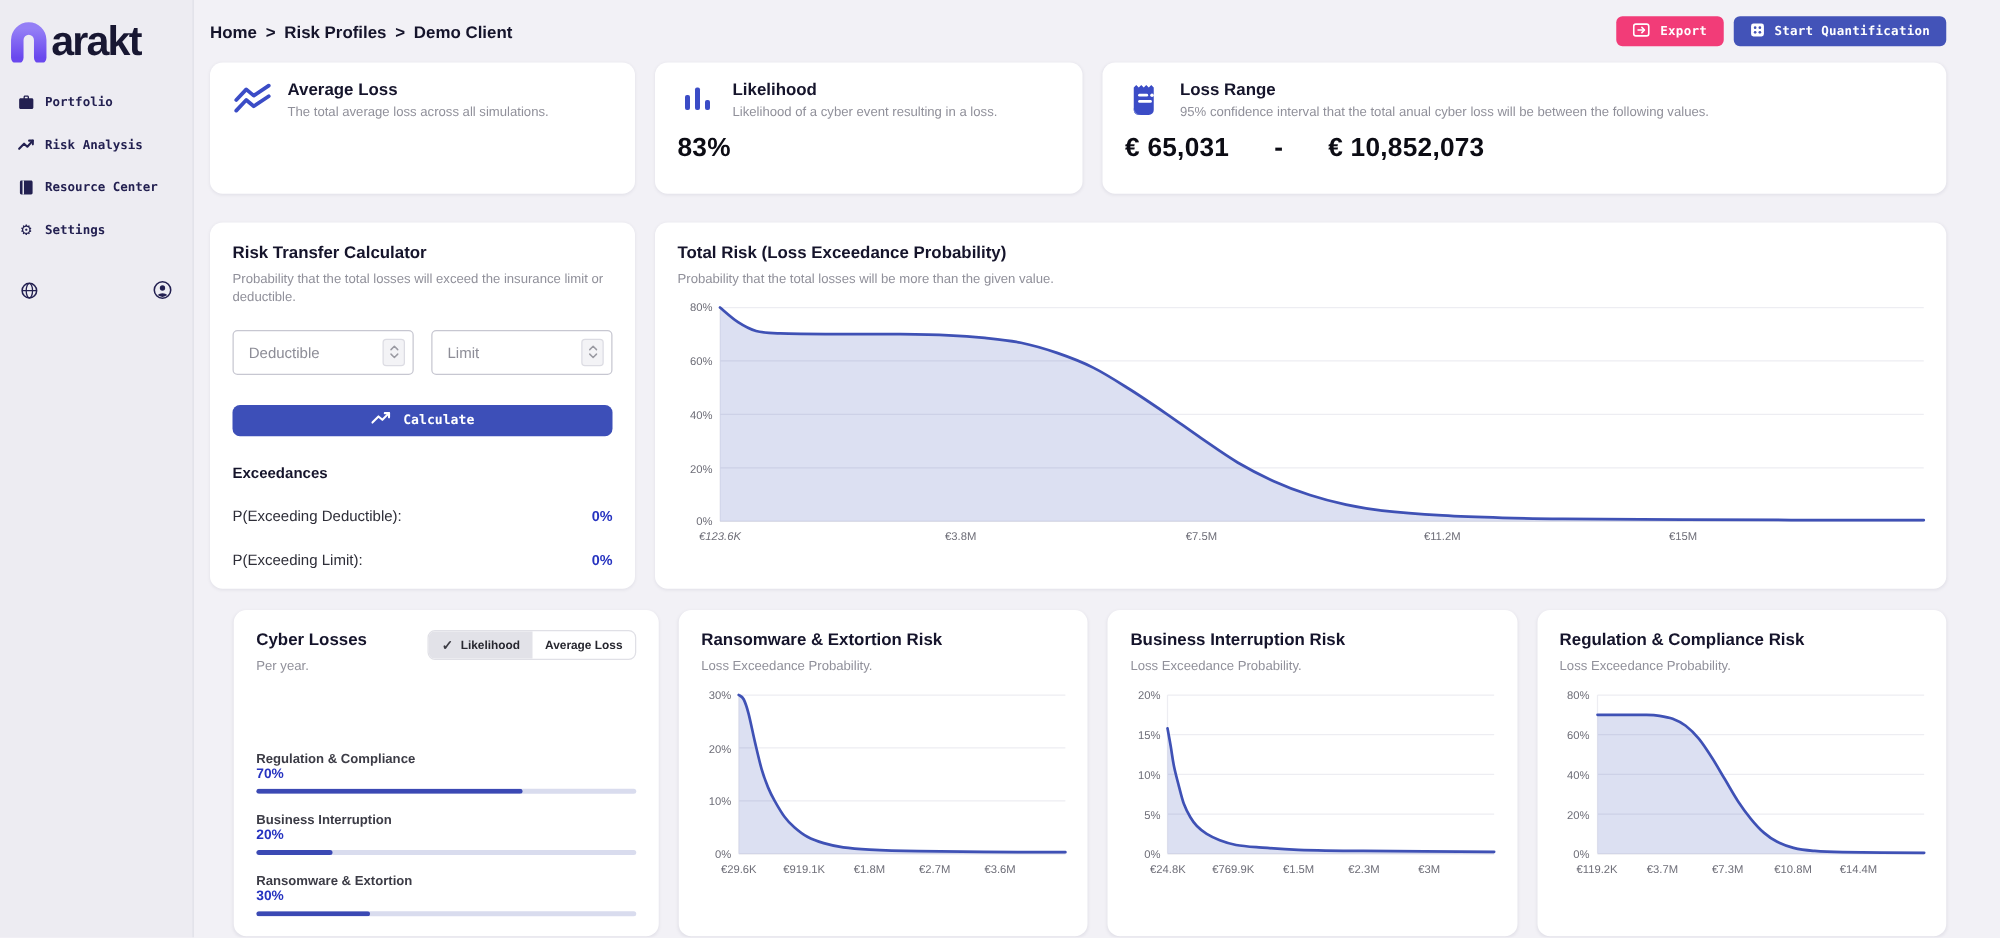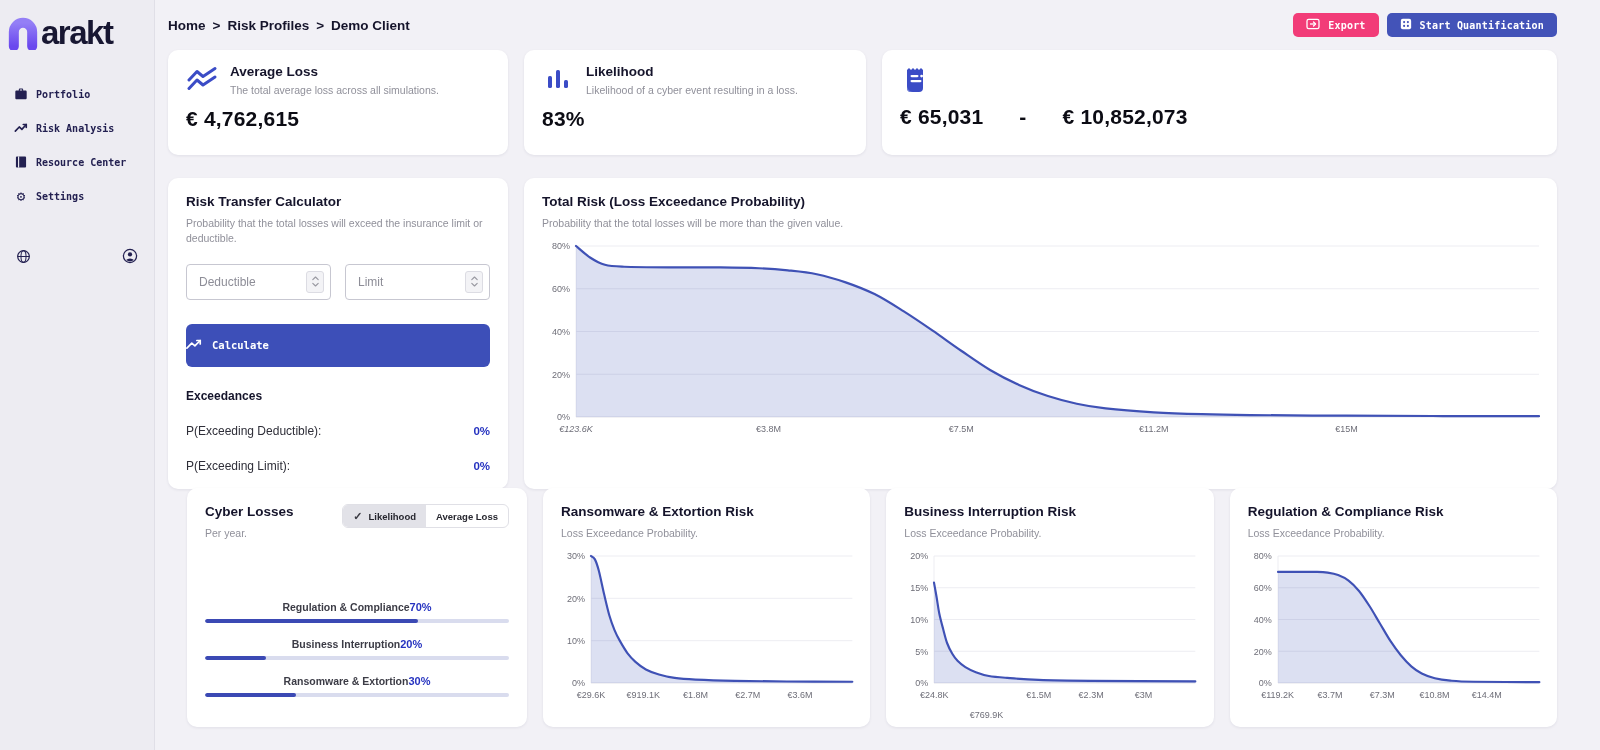--- a/index.html
+++ b/index.html
@@ -1,21 +1,21 @@
 <!DOCTYPE html>
 <html><head>
 <meta charset="utf-8">
 <style>
   *{margin:0;padding:0;box-sizing:border-box;}
   html,body{width:1600px;height:750px;}
   body{background:#f2f1f6;font-family:"Liberation Sans",sans-serif;overflow:hidden;}
   .app{display:flex;width:1600px;height:750px;}
 
   
-  .sidebar{width:155px;min-width:155px;background:#edecf2;border-right:1px solid #e0dfe7;padding-top:12px;display:flex;flex-direction:column;gap:12px;}
+  .sidebar{width:155px;min-width:155px;background:#edecf2;border-right:1px solid #e0dfe7;padding-top:12px;display:flex;flex-direction:column;}
   .logo{display:flex;align-items:center;gap:3px;padding:2px 10px 14px 8px;}
   .logo-text{font-size:33px;font-weight:bold;color:#181732;letter-spacing:-1.5px;line-height:1;}
   .nav{display:flex;flex-direction:column;gap:2px;padding:2px 6px;}
   .nav-item{display:flex;align-items:center;gap:8px;padding:8px 8px;border-radius:6px;color:#232051;font-family:"DejaVu Sans Mono",monospace;font-size:10px;font-weight:bold;cursor:pointer;white-space:nowrap;}
   .nav-item .nicon{width:14px;height:16px;display:flex;align-items:center;justify-content:center;flex:none;}
   .gear-glyph{font-size:14px;line-height:1;color:#232051;}
   .sidebar-bottom{display:flex;justify-content:space-between;align-items:center;padding:22px 16px 0 16px;}
 
   
   .main{flex:1;padding:0 43px 0 13px;}
@@ -44,21 +44,21 @@
   .row2{display:grid;grid-template-columns:340px 1fr;gap:16px;height:290px;margin-bottom:20px;}
   .card-title{font-size:13.5px;font-weight:bold;color:#15142b;line-height:1.2;}
   .card-desc{font-size:10.5px;color:#90909a;margin-top:6px;line-height:1.45;}
 
   
   .calc-inputs{display:flex;gap:14px;margin-top:17px;}
   .num-input{position:relative;flex:1;}
   .num-input input{width:100%;height:36px;border:1px solid #c7c7d1;border-radius:4px;padding:0 32px 0 12px;font-size:12px;color:#333;background:#fff;font-family:"Liberation Sans",sans-serif;}
   .num-input input::placeholder{color:#8d8d97;}
   .spinner{position:absolute;right:7px;top:7px;width:18px;height:22px;background:#f3f3f6;border:1px solid #dcdce3;border-radius:3px;display:flex;align-items:center;justify-content:center;cursor:pointer;}
-  .calc-btn{margin-top:24px;width:100%;height:43px;background:#3d4fb8;border:none;border-radius:6px;color:#fff;font-family:"DejaVu Sans Mono",monospace;font-weight:bold;font-size:10.5px;display:flex;align-items:center;gap:10px;cursor:pointer;}
+  .calc-btn{margin-top:24px;width:100%;height:25px;background:#3d4fb8;border:none;border-radius:6px;color:#fff;font-family:"DejaVu Sans Mono",monospace;font-weight:bold;font-size:10.5px;display:flex;align-items:center;justify-content:center;gap:10px;cursor:pointer;}
   .exceed-title{margin-top:22px;font-size:12px;font-weight:bold;color:#15142b;}
   .exceed-row{display:flex;justify-content:space-between;align-items:baseline;margin-top:21px;}
   .exceed-label{font-size:12px;color:#2e2e38;}
   .exceed-val{font-size:11.5px;font-weight:bold;color:#2633c0;}
 
   
   .chart{margin-top:15px;}
   .plot-wrap{position:relative;margin-left:34px;}
   .plot{position:relative;height:171px;width:100%;}
   .chart.small .plot-wrap{margin-left:30px;}
@@ -70,21 +70,21 @@
   .xtick{position:absolute;top:0;transform:translateX(-50%);font-size:9px;color:#6e6e78;white-space:nowrap;}
 
   
   .row3{display:grid;grid-template-columns:340px repeat(3,1fr);gap:16px;height:239px;padding-left:19px;}
   .cl-head{display:flex;justify-content:space-between;align-items:flex-start;}
   .toggle{display:flex;border:1px solid #e0e0e6;border-radius:6px;overflow:hidden;height:24px;background:#fff;}
   .toggle-seg{display:flex;align-items:center;gap:6px;padding:0 10px;font-size:9.5px;font-weight:bold;color:#27272f;cursor:pointer;white-space:nowrap;}
   .toggle-seg.active{background:#e2e2e8;}
   .check{font-size:11px;color:#3c3c44;}
   .loss-rows{margin-top:60px;display:flex;flex-direction:column;gap:15px;}
-  .loss-head{display:flex;justify-content:center;align-items:baseline;}
+  .loss-head{display:flex;justify-content:space-between;align-items:baseline;flex-direction:column;}
   .loss-label{font-size:10.5px;font-weight:bold;color:#3c3c46;}
   .loss-value{font-size:11px;font-weight:bold;color:#2633c0;}
   .loss-track{margin-top:6px;height:4px;background:#d9dcee;border-radius:2px;position:relative;overflow:hidden;}
   .loss-fill{position:absolute;left:0;top:0;bottom:0;background:#3b49b4;border-radius:2px;}
 </style>
 </head>
 <body>
 
 <div class="app">
 
@@ -198,21 +198,20 @@
             <svg width="30" height="26" viewBox="0 0 30 26">
                 <polyline points="2,14 10,5.5 16,10.5 28,2.5" fill="none" stroke="#3b4cc6" stroke-width="3" stroke-linecap="round" stroke-linejoin="round"></polyline>
                 <polyline points="2,22.5 10,14 16,19 28,11" fill="none" stroke="#3b4cc6" stroke-width="3" stroke-linecap="round" stroke-linejoin="round"></polyline>
               </svg>
           </span>
           <div>
             <div class="stat-title">Average Loss</div>
             <div class="stat-desc">The total average loss across all simulations.</div>
           </div>
         </div>
-        <div class="stat-value">€ 4,762,615</div>
       </div>
 
       <div class="card stat-card">
         <div class="stat-head">
           <span class="stat-icon">
             <svg width="24" height="26" viewBox="0 0 24 26">
                 <rect x="2" y="10" width="4" height="12" rx="1.6" fill="#3b4cc6"></rect>
                 <rect x="10" y="4" width="4" height="18" rx="1.6" fill="#3b4cc6"></rect>
                 <rect x="18" y="14" width="4" height="8" rx="1.6" fill="#3b4cc6"></rect>
               </svg>
@@ -229,20 +228,24 @@
         <div class="stat-head">
           <span class="stat-icon">
             <svg width="26" height="28" viewBox="0 0 26 28">
                 <path d="M4 4 l2-2 2 2 2-2 2 2 2-2 2 2 2-2 2 2 v18 a4 4 0 0 1 -4 4 H8 a4 4 0 0 1 -4 -4 z" fill="#3b4cc6"></path>
                 <rect x="7.5" y="9" width="8" height="2.2" rx="1.1" fill="#fff"></rect>
                 <circle cx="18.6" cy="10.1" r="1.4" fill="#fff"></circle>
                 <rect x="7.5" y="14" width="11" height="2.2" rx="1.1" fill="#fff"></rect>
                 <path d="M4 20 a6 6 0 0 0 6 6 H8 a4 4 0 0 1 -4 -4 z" fill="#7584d8"></path>
               </svg>
           </span>
+          <div>
+            <div class="stat-title">Loss Range</div>
+            <div class="stat-desc">95% confidence interval that the total anual cyber loss will be between the following values.</div>
+          </div>
         </div>
         <div class="stat-value range-values">
           <span>€ 65,031</span>
           <span>-</span>
           <span>€ 10,852,073</span>
         </div>
       </div>
     </div>
 
     <div class="row2">
@@ -423,21 +426,21 @@
                 </svg>
               </div>
               <div class="ytick" style="top: 127px;">0%</div>
               <div class="ytick" style="top: 95.25px;">5%</div>
               <div class="ytick" style="top: 63.5px;">10%</div>
               <div class="ytick" style="top: 31.75px;">15%</div>
               <div class="ytick" style="top: 0px;">20%</div>
             </div>
           <div class="xlabels">
               <div class="xtick" style="left: 0%;">€24.8K</div>
-              <div class="xtick" style="left: 20%; margin-top: 20px;">€769.9K</div>
+              <div class="xtick" style="left: 20%;">€769.9K</div>
               <div class="xtick" style="left: 40%;">€1.5M</div>
               <div class="xtick" style="left: 60%;">€2.3M</div>
               <div class="xtick" style="left: 80%;">€3M</div>
             </div>
         </div>
       </div>
 
       <div class="card">
         <div class="card-title">Regulation &amp; Compliance Risk</div>
         <div class="card-desc">Loss Exceedance Probability.</div>

